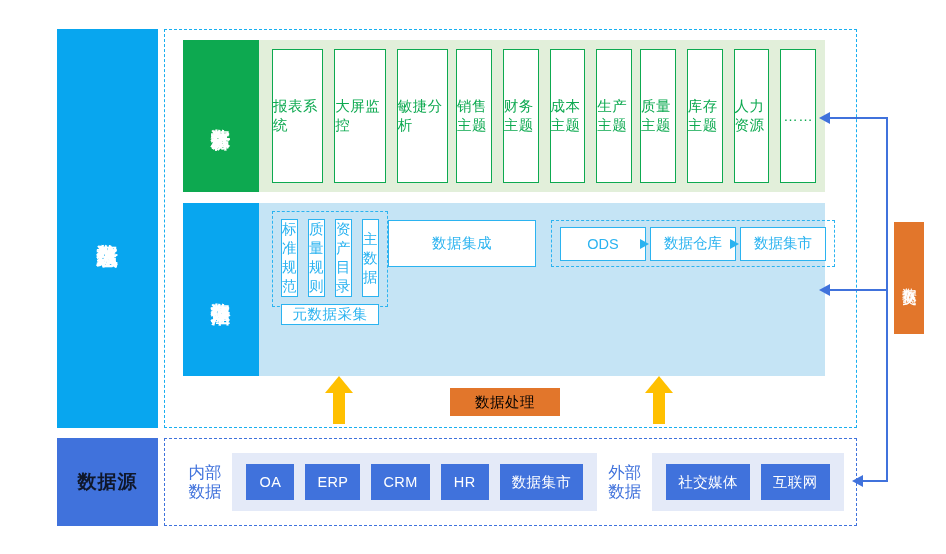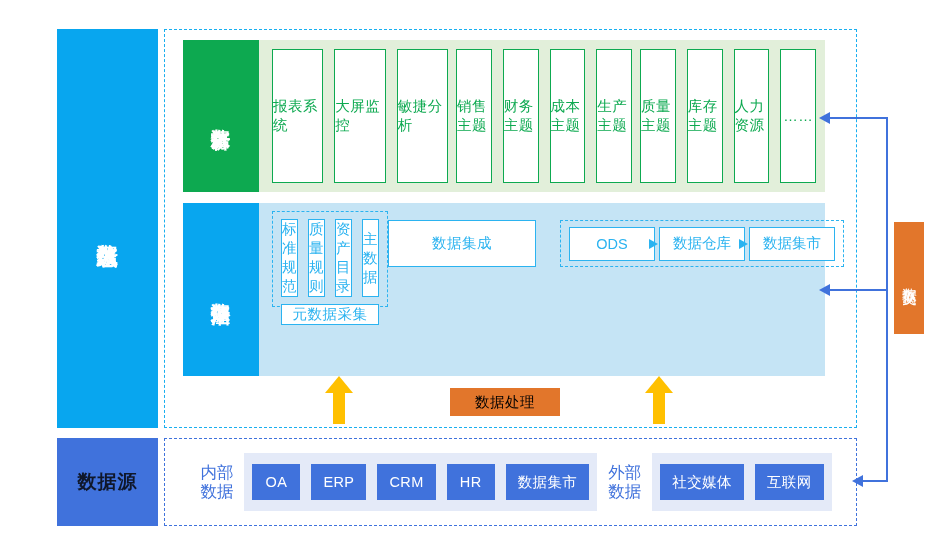--- a/index.html
+++ b/index.html
@@ -75,21 +75,21 @@
     display: flex; flex-direction: column; gap: 7px; height: 96px;
   }
   .b-card {
     background: #ffffff; border: 1.4px solid #2BB3F0;
     display: flex; align-items: center; justify-content: center;
     color: #2BB3F0; font-size: 14.5px; letter-spacing: 0.5px;
   }
   .gov-row1 { display: flex; gap: 10px; flex: 1; }
   .gov-row1 .b-card { flex: 1; }
   .gov-meta { flex: 1; }
-  .gov-row3 { display: flex; margin-top: 9px; height: 47px; gap: 24px; }
+  .gov-row3 { display: flex; margin-top: 9px; height: 47px; gap: 15px; }
   .gov-integration { width: 148px; flex: 0 0 148px; }
   .pipeline-dash {
     flex: 1; border: 1.5px dashed #2BB3F0; display: flex; align-items: center;
     padding: 16px 8px; gap: 0;
   }
   .pipe-card {
     width: 86px; flex: 0 0 86px; height: 34px;
     background: #ffffff; border: 1.4px solid #2BB3F0;
     display: flex; align-items: center; justify-content: center;
     color: #2BB3F0; font-size: 14.5px;
@@ -135,21 +135,21 @@
     border: 1.6px dashed #4072DC;
     display: flex; align-items: center; padding: 0 6px; justify-content: center;
   }
   .src-group { display: flex; align-items: center; height: 58px; }
   .src-label {
     color: #4072DC; font-size: 16.5px; line-height: 1.18; text-align: center;
     padding: 0 11px; white-space: pre-line;
   }
   .src-chips {
     background: #E4EAF8; height: 58px; display: flex; align-items: center;
-    gap: 11px; padding: 0 8px;
+    gap: 11px; padding: 0 14px;
   }
   .chip {
     background: #4072DC; color: #ffffff; height: 36px; min-width: 48px;
     display: flex; align-items: center; justify-content: center;
     padding: 0 12px; font-size: 14.5px; letter-spacing: 0.4px;
   }
 
   
   .exchange-bar {
     position: absolute; left: 894px; top: 222px; width: 30px; height: 112px;

